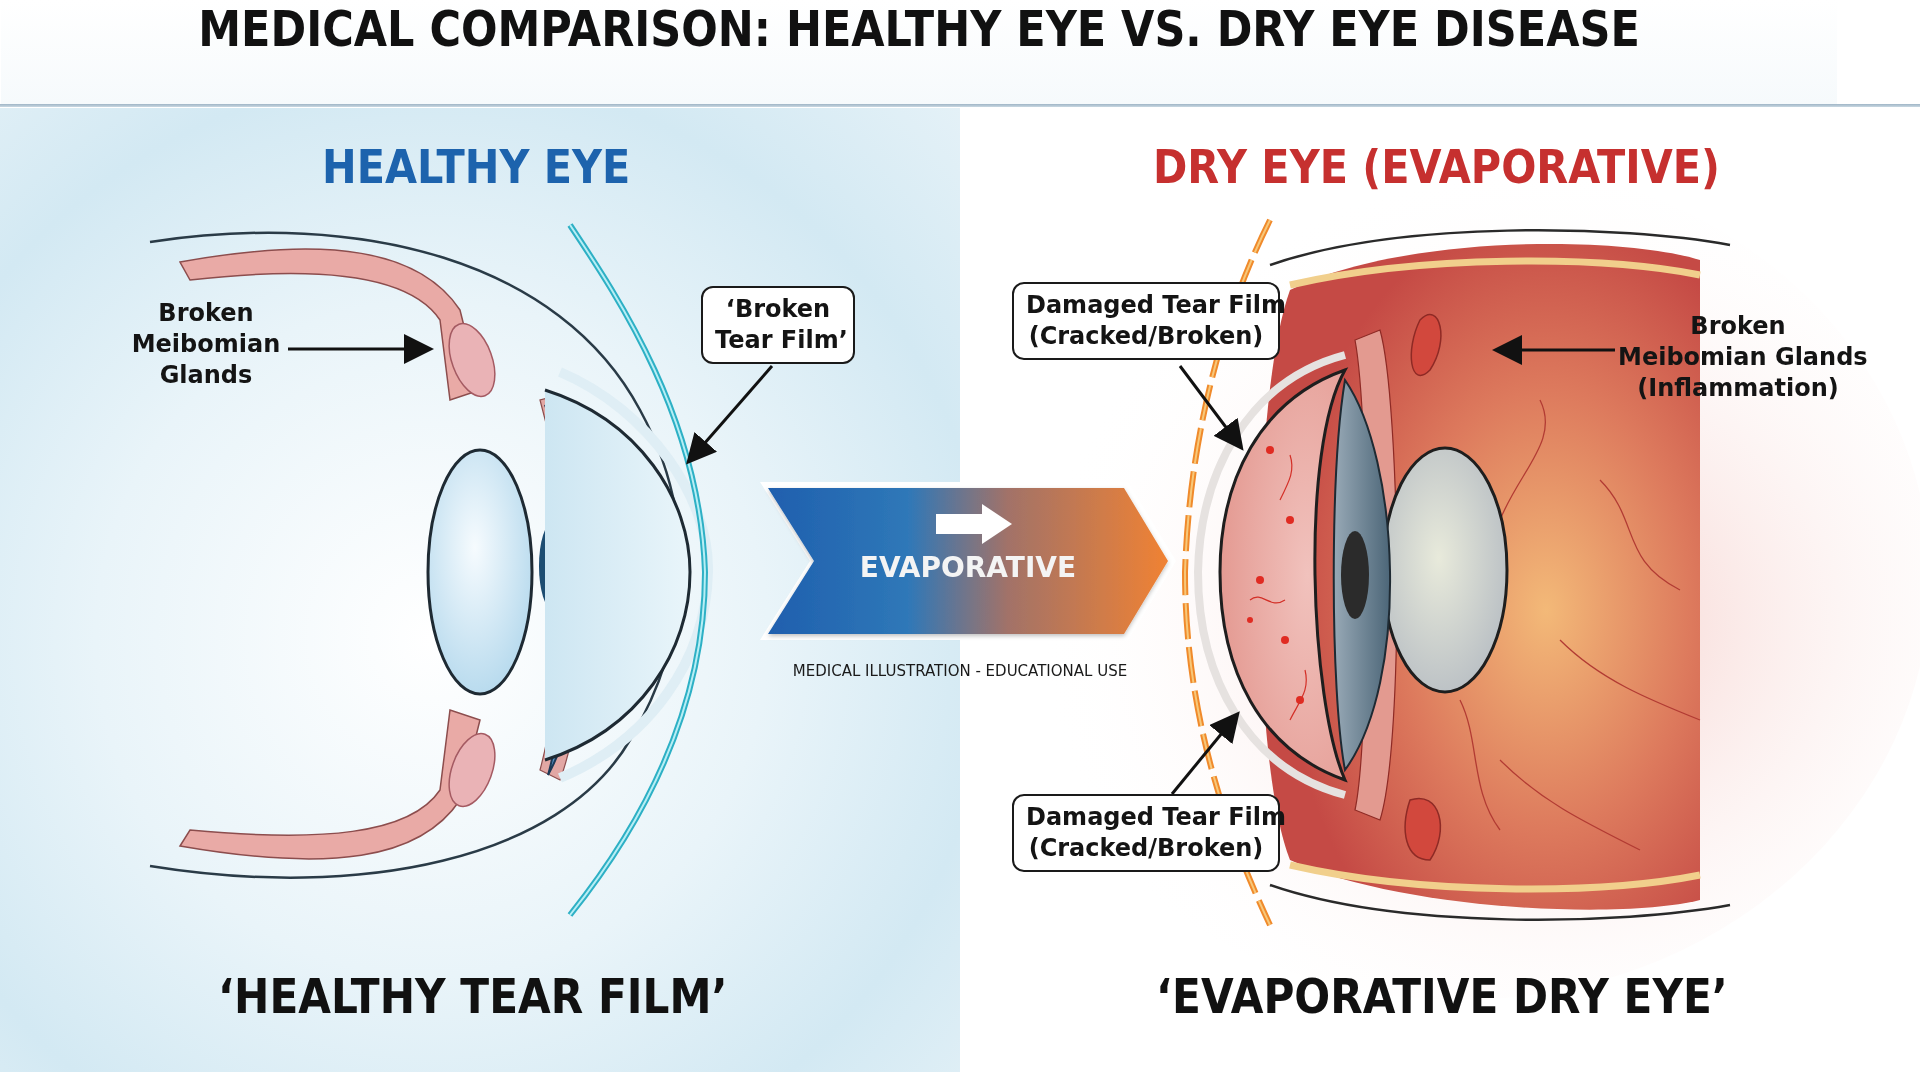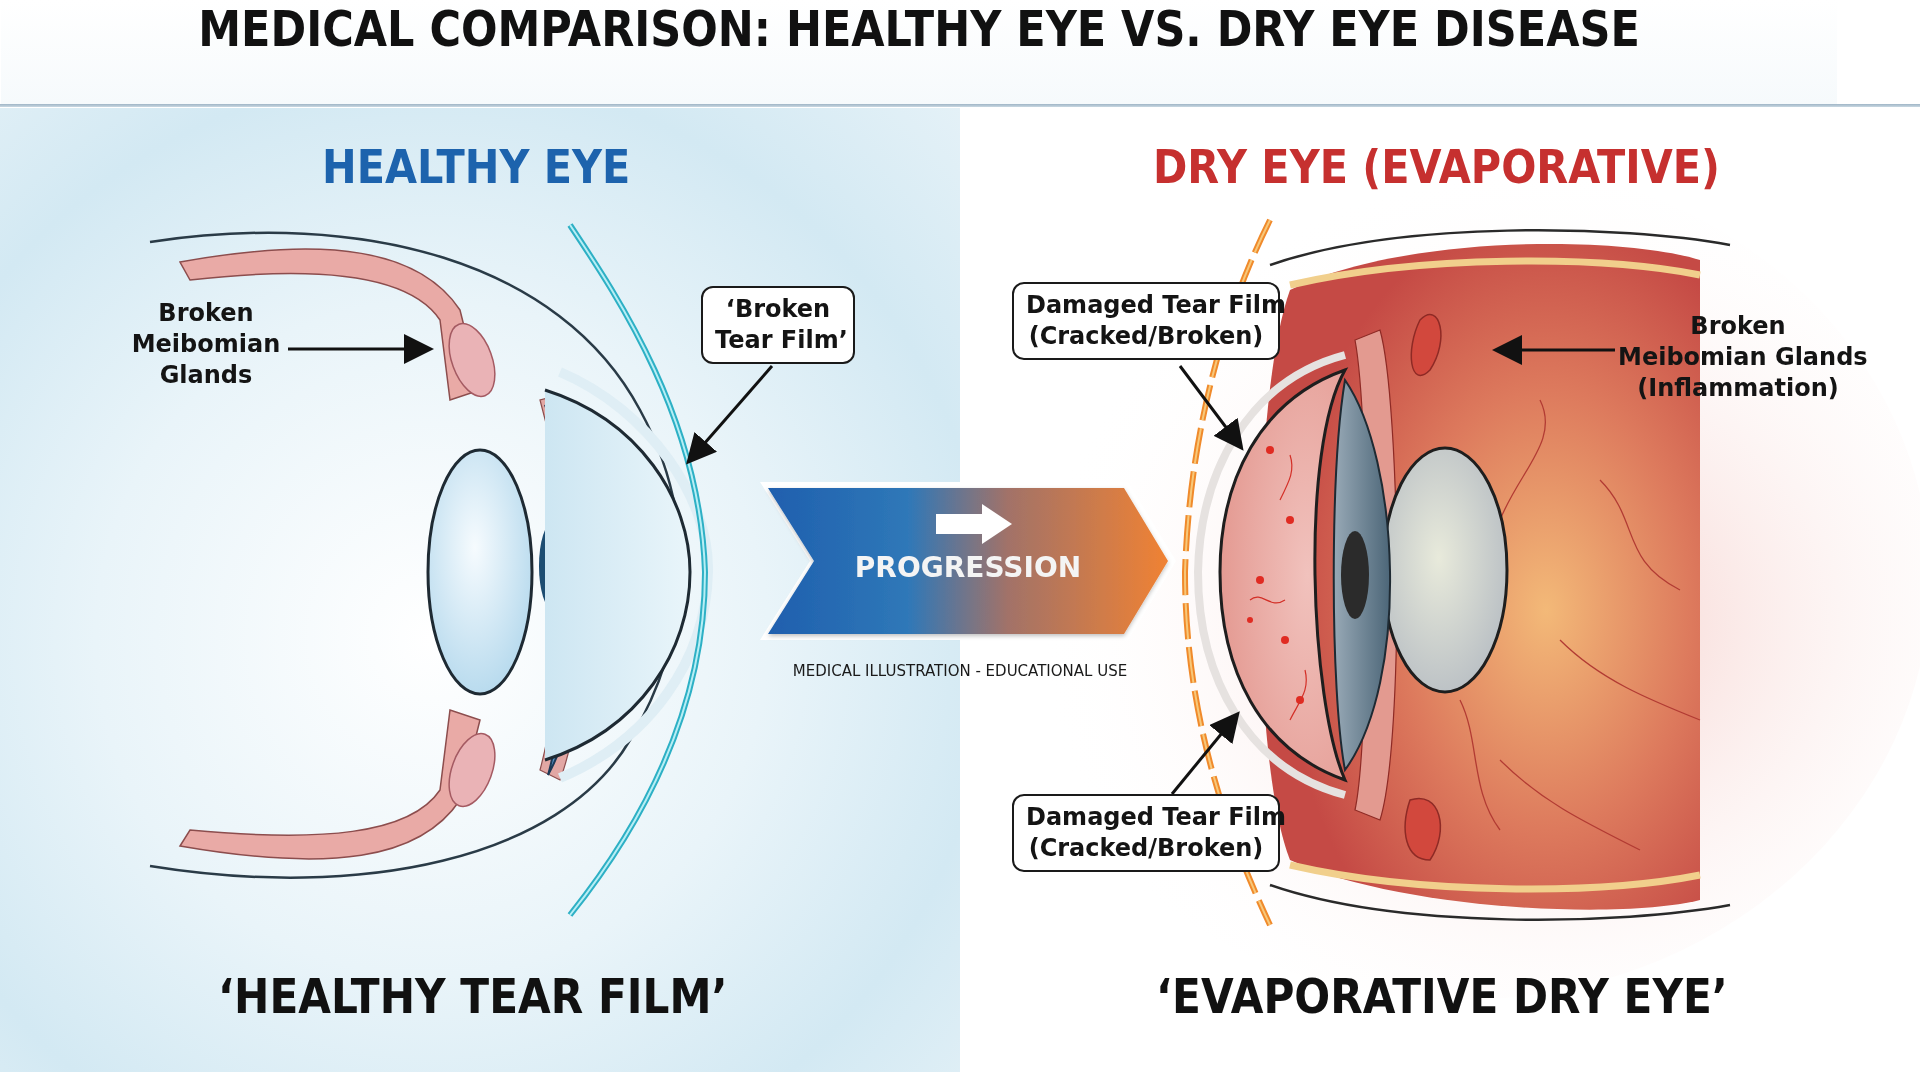--- a/index.html
+++ b/index.html
@@ -234,18 +234,18 @@
     </filter>
   </defs>
   <path d="M2 2 L370 2 L418 81 L370 160 L2 160 L52 81 Z" fill="#ffffff"></path>
   <path d="M10 8 L366 8 L410 81 L366 154 L10 154 L56 81 Z" fill="url(#gBanner)" filter="url(#sh)"></path>
   <g>
     <rect x="178" y="34" width="50" height="20" fill="#ffffff"></rect>
     <path d="M224 24 L254 44 L224 64 Z" fill="#ffffff"></path>
   </g>
 </svg>
 <div class="banner-text">
-  <div>PROGRESSION</div>
+  <div>EVAPORATIVE</div>
 </div>
 <div class="small-caption">MEDICAL ILLUSTRATION - EDUCATIONAL USE</div>
 
 <div class="bottom-caption" style="left:218px;">‘HEALTHY TEAR FILM’</div>
 <div class="bottom-caption" style="left:1156px;">‘EVAPORATIVE DRY EYE’</div>
 
 </body></html>

